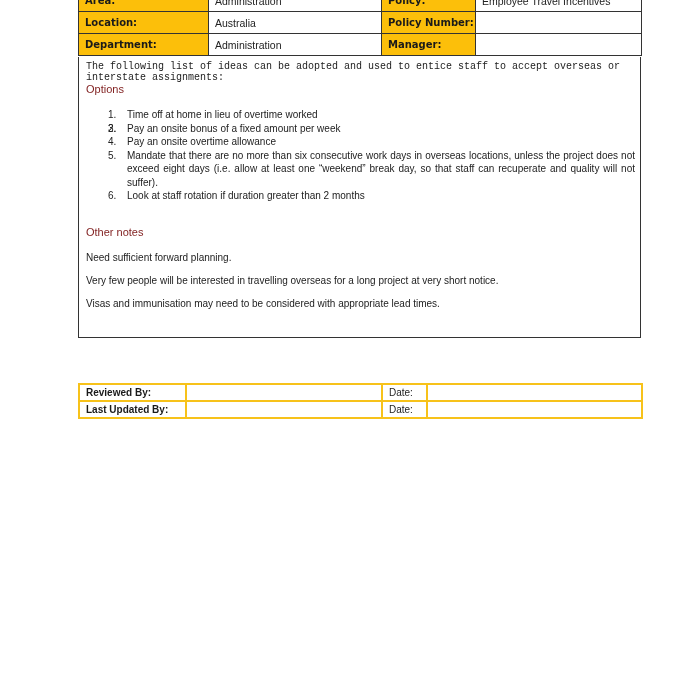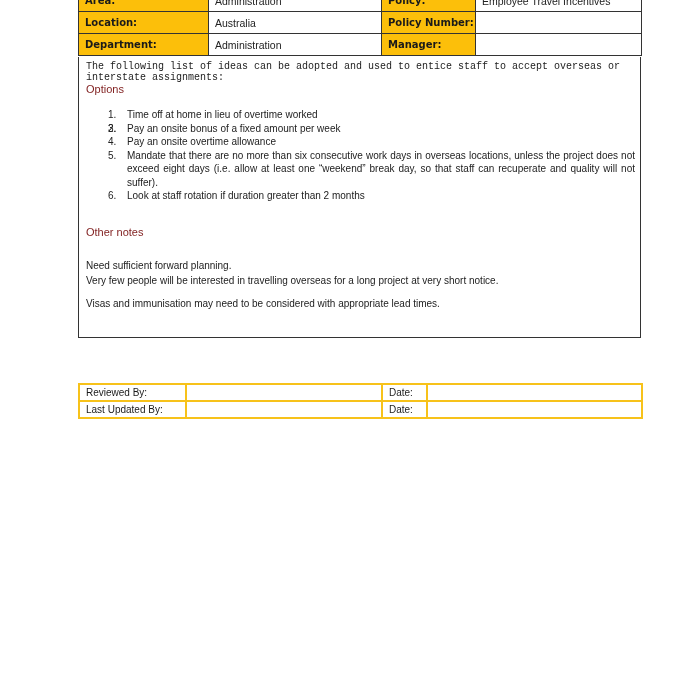--- a/index.html
+++ b/index.html
@@ -17,26 +17,26 @@
   
   .body-box { position:absolute; left:78px; top:57px; width:561px; height:280px; border:1px solid #333; border-top:none; }
   .intro { position:absolute; left:7px; top:4px; font-size:10px;font-family:Liberation Mono, monospace; }
   .sec-title { position:absolute; left:7px; font-size:11px; color:#7f1d1d; }
   .sec-options { top:26px; }
   .sec-notes { top:169px; }
   ol.opts { position:absolute; left:0; top:51px; margin:0; padding:0; width:556px; list-style:none; }
   ol.opts li { position:relative; padding-left:48px; font-size:10px; line-height:13.5px; text-align:justify; }
   ol.opts li .num { position:absolute; left:29px; top:0; }
   .note { position:absolute; left:7px; font-size:10px; }
-  .n1 { top:195px;margin-top:8px; } .n2 { top:218px; } .n3 { top:241px; }
+  .n1 { top:195px; } .n2 { top:218px; } .n3 { top:241px; }
 
   
   .sign { position:absolute; left:78px; top:383px; width:563px; border-collapse:collapse; table-layout:fixed; }
   .sign td { border:2px solid #f7c21a; height:15px; padding:0 0 0 6px; font-size:10px; vertical-align:middle; }
-  .sign td.lbl { font-weight:normal; color:#1a1a1a; }
+  .sign td.lbl { font-weight:bold; color:#1a1a1a; }
   .sign col.s1 { width:107px; } .sign col.s2 { width:196px; } .sign col.s3 { width:45px; } .sign col.s4 { width:215px; }
 </style>
 </head>
 <body>
 
 <div class="page">
 
   <table class="hdr">
     <colgroup>
         <col class="c1">

